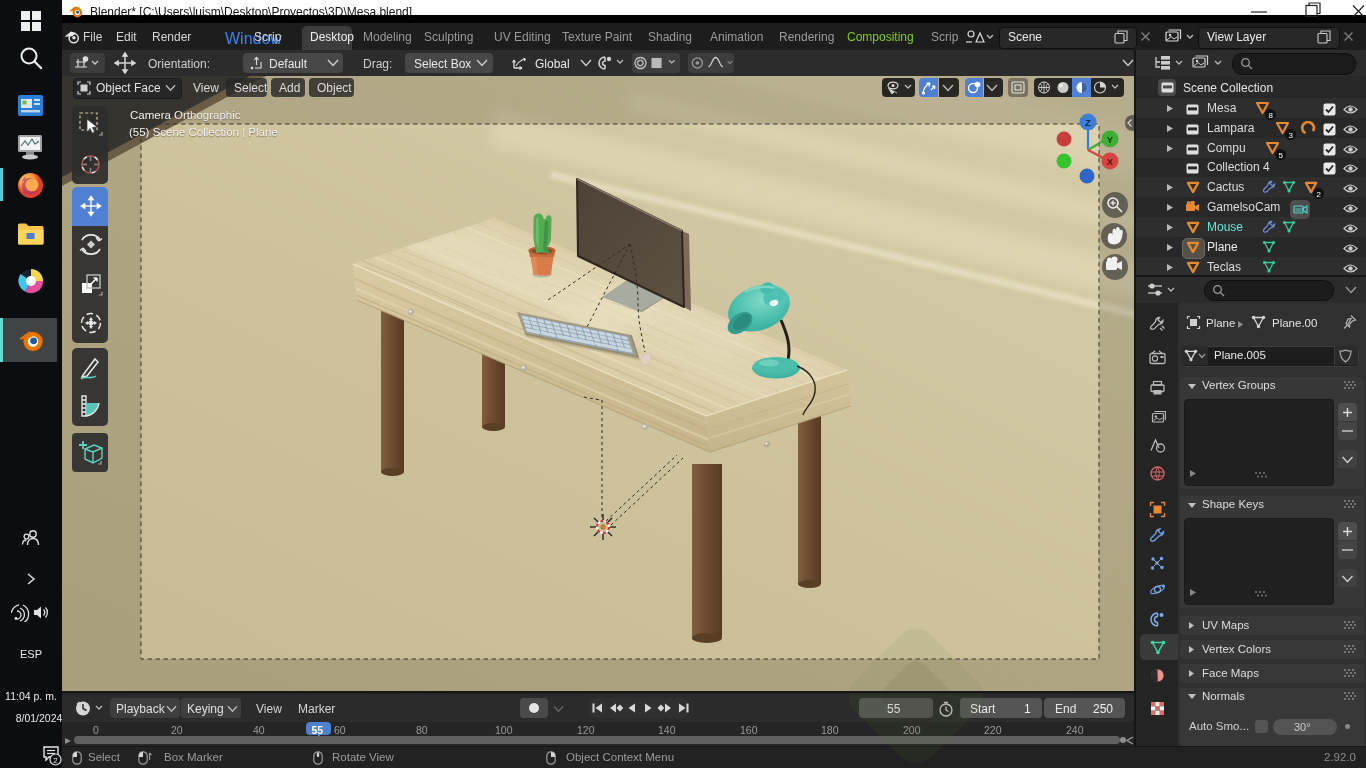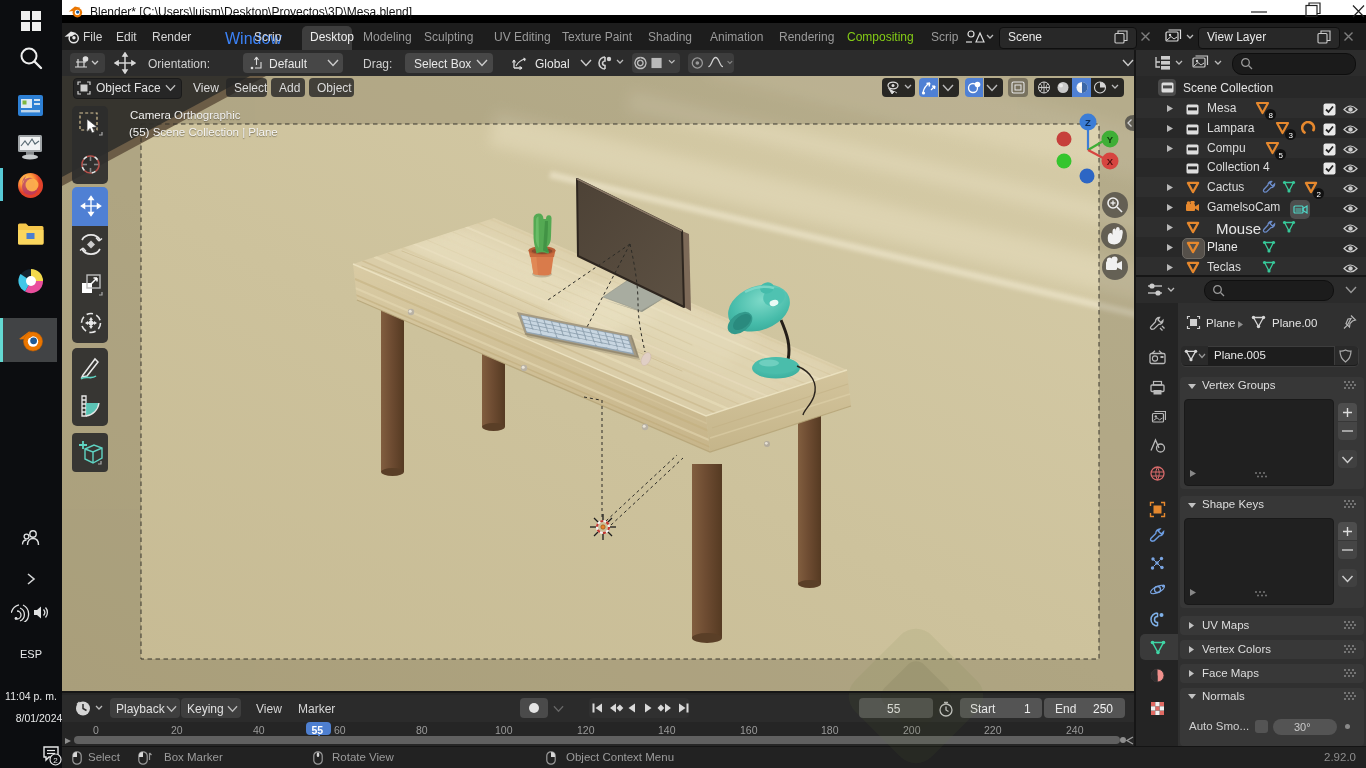--- a/index.html
+++ b/index.html
@@ -807,21 +807,21 @@
         <path d="M1 5.5 Q7.5 -1.5 14 5.5 Q7.5 12.5 1 5.5 Z" fill="none" stroke="#ccc" stroke-width="1.2"></path>
         <circle cx="7.5" cy="5.5" r="2.2" fill="#ccc"></circle>
       </svg>
 
   <svg class="abs" style="left:30px;top:147px;" width="8" height="9" viewBox="0 0 8 9">
         <path d="M1 1 L7 4.5 L1 8 Z" fill="#b8b8b8"></path>
       </svg>
   <svg class="abs" style="left:50px;top:145px;" width="14" height="13" viewBox="0 0 15 14">
         <path d="M2 2 L13 2 L7.5 12 Z" fill="none" stroke="#e5882e" stroke-width="2.4" stroke-linejoin="round"></path>
       </svg>
-  <div class="tx" style="left:80px;top:144px;font-size:15px;color:#e5e5e5;">Mouse</div>
+  <div class="tx" style="left:71px;top:144px;font-size:12px;color:#5eead4;">Mouse</div>
   <svg class="abs" style="left:126px;top:144px;" width="14" height="14" viewBox="0 0 14 14">
         <path d="M9.5 1.5 A3.4 3.4 0 0 0 6 5 L1.8 9.5 Q0.8 11.4 2.6 12.2 L4.5 12 L9 7.6 A3.4 3.4 0 0 0 12.6 4 L10.5 6 L8 3.5 Z" fill="none" stroke="#6c8cc9" stroke-width="1.3"></path>
       </svg>
   <svg class="abs" style="left:146px;top:144px;" width="14" height="13" viewBox="0 0 14 13">
         <path d="M2.5 2.5 L11.5 2.5 L7 11 Z" fill="none" stroke="#37c99a" stroke-width="1.3"></path>
         <circle cx="2.5" cy="2.5" r="1.6" fill="#37c99a"></circle>
         <circle cx="11.5" cy="2.5" r="1.6" fill="#37c99a"></circle>
         <circle cx="7" cy="11" r="1.6" fill="#37c99a"></circle>
       </svg>
   <svg class="abs" style="left:207px;top:147px;" width="15" height="11" viewBox="0 0 15 11">

